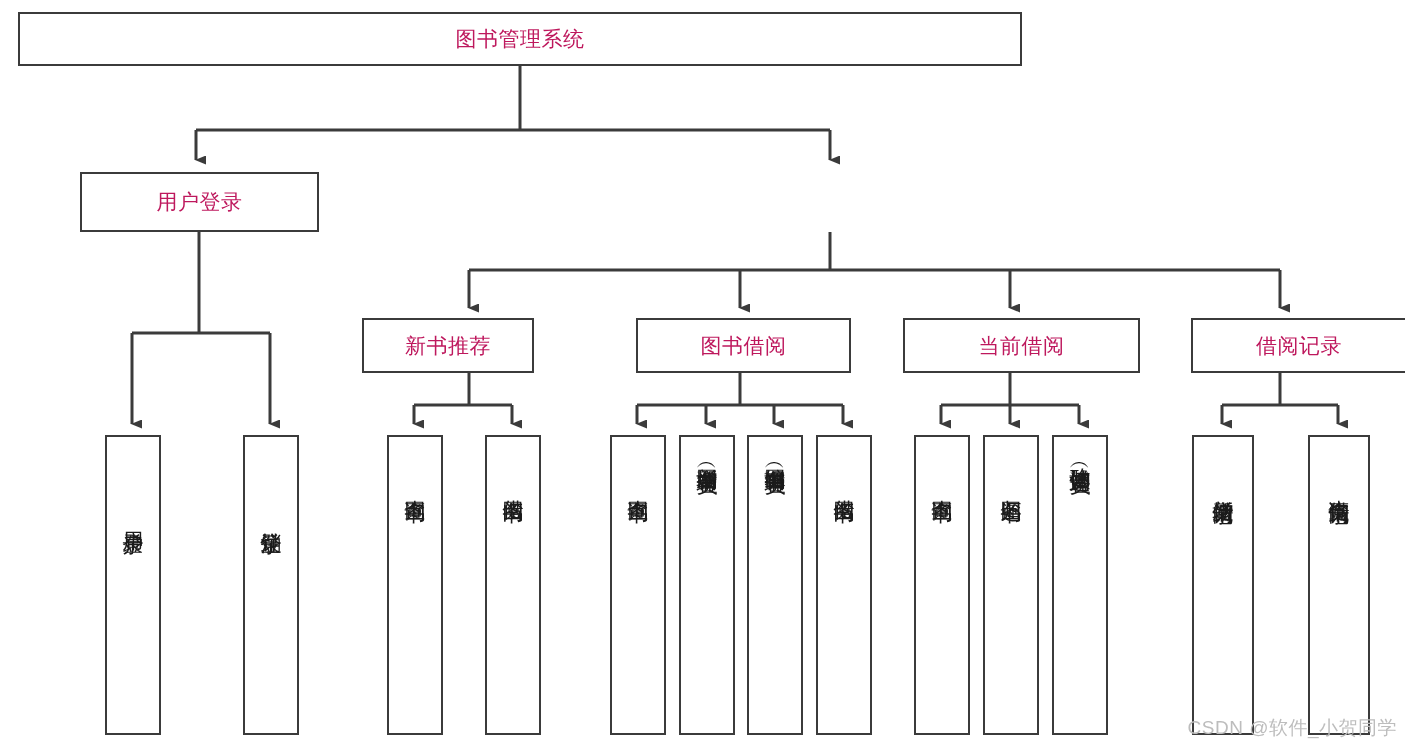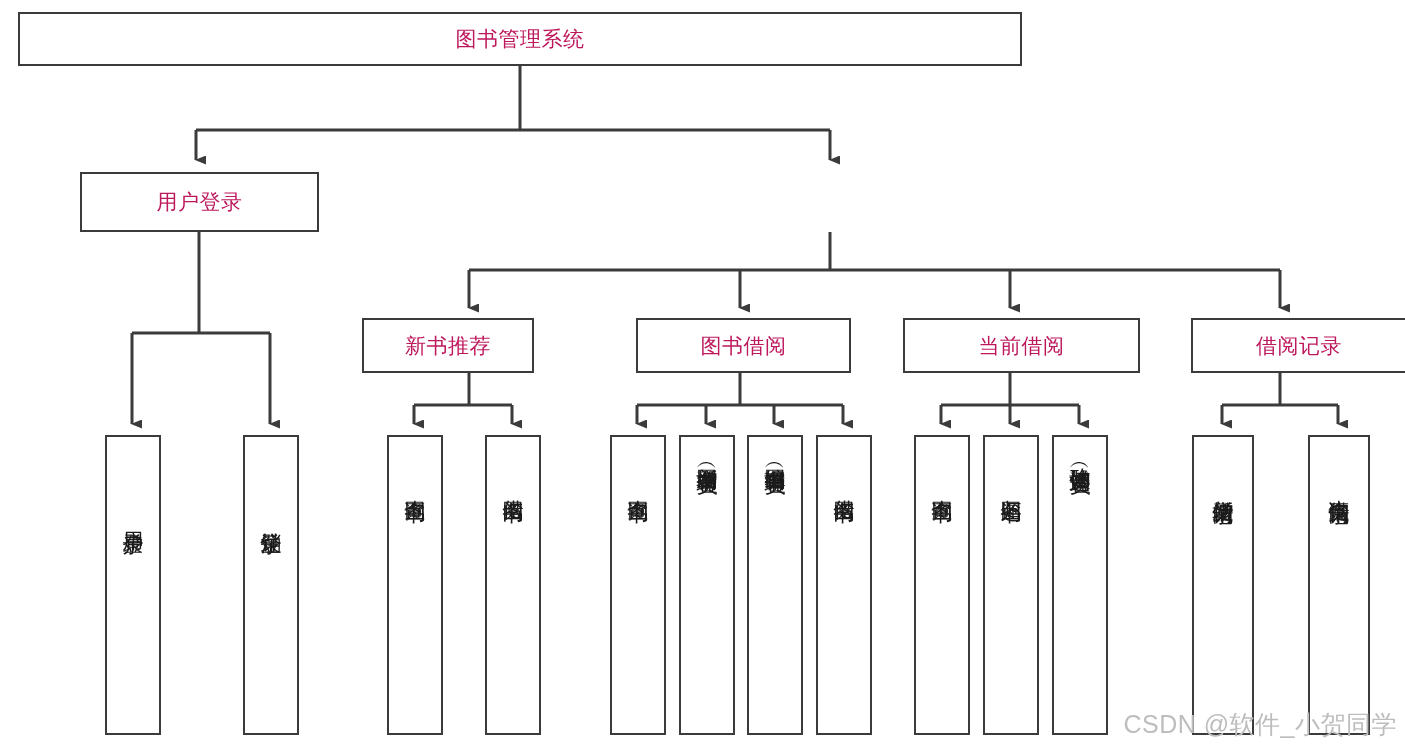--- a/index.html
+++ b/index.html
@@ -57,21 +57,21 @@
     justify-content: center;
     padding-top: 8px;
   }
   .leaf-box.pad-mid { padding-top: 78px; }
   .leaf-box.pad-high { padding-top: 14px; }
   .leaf-box.pad-low { padding-top: 46px; }
   .watermark {
     position: absolute;
     right: 8px;
     bottom: 6px;
-    font-size: 25px;
+    font-size: 19px;
     color: #bdbdbd;
     white-space: nowrap;
     letter-spacing: 0.5px;
   }
 </style>
 </head>
 <body>
 
 <div id="diagram-root">
 

